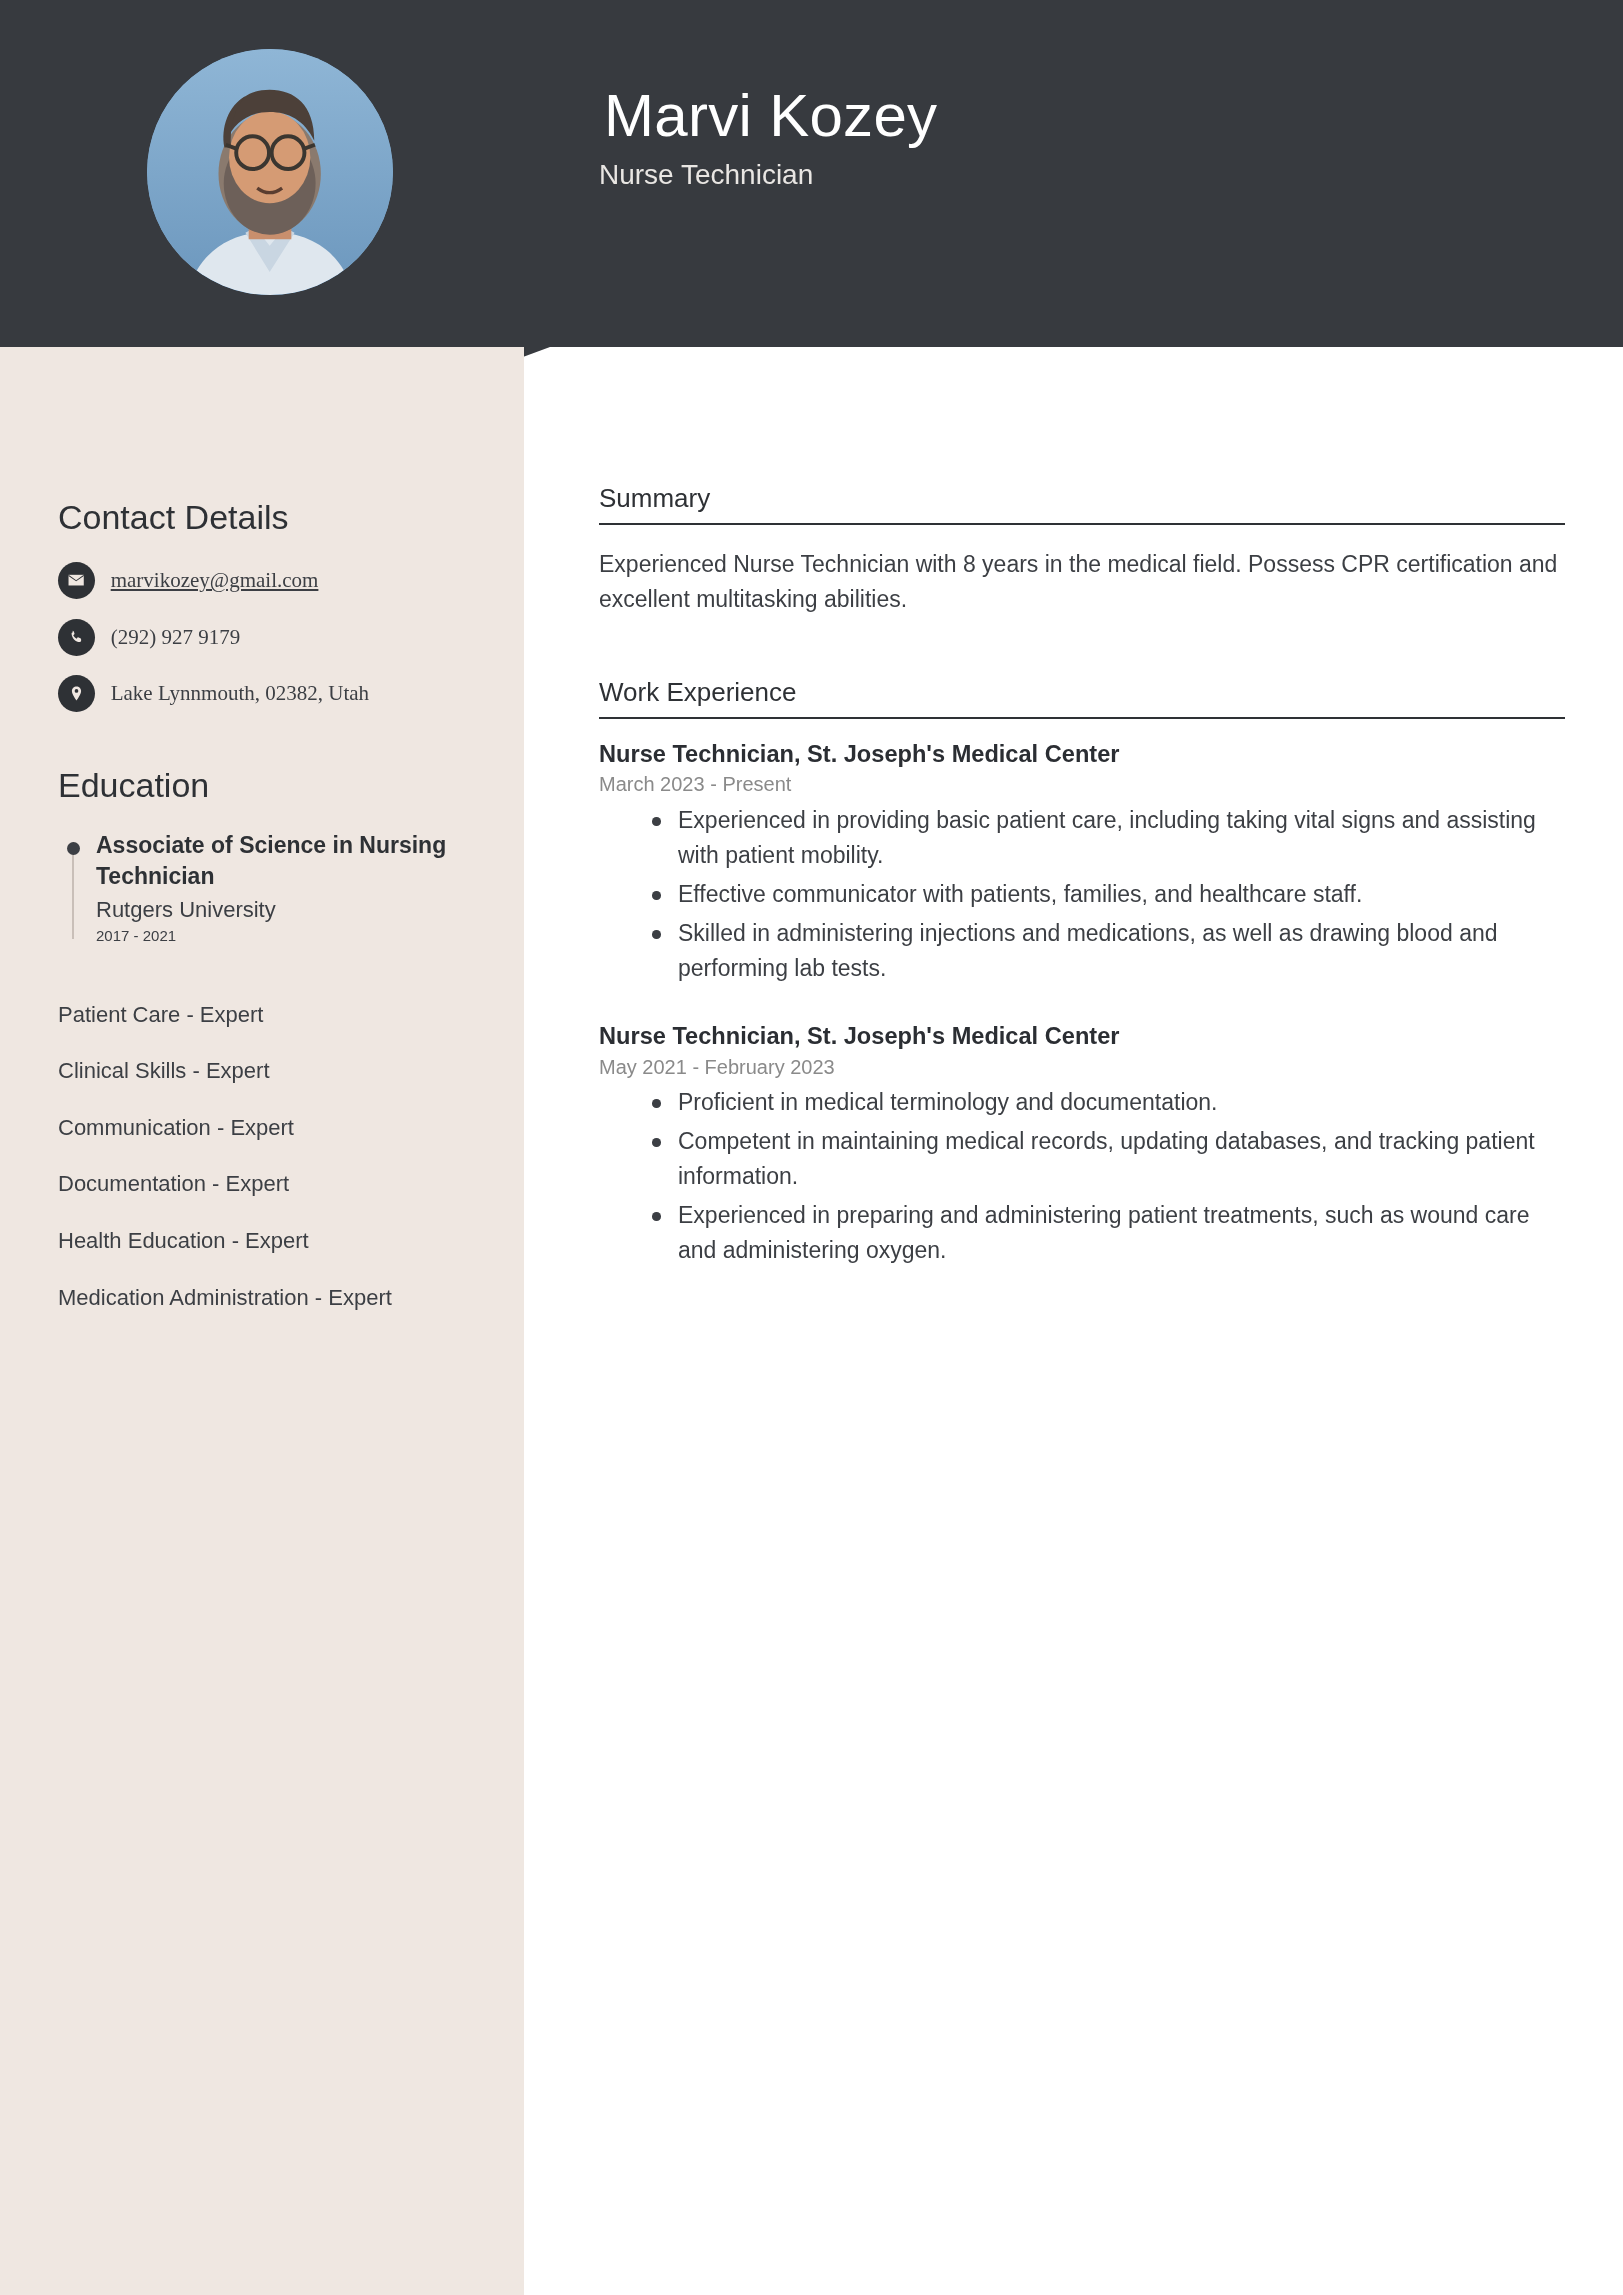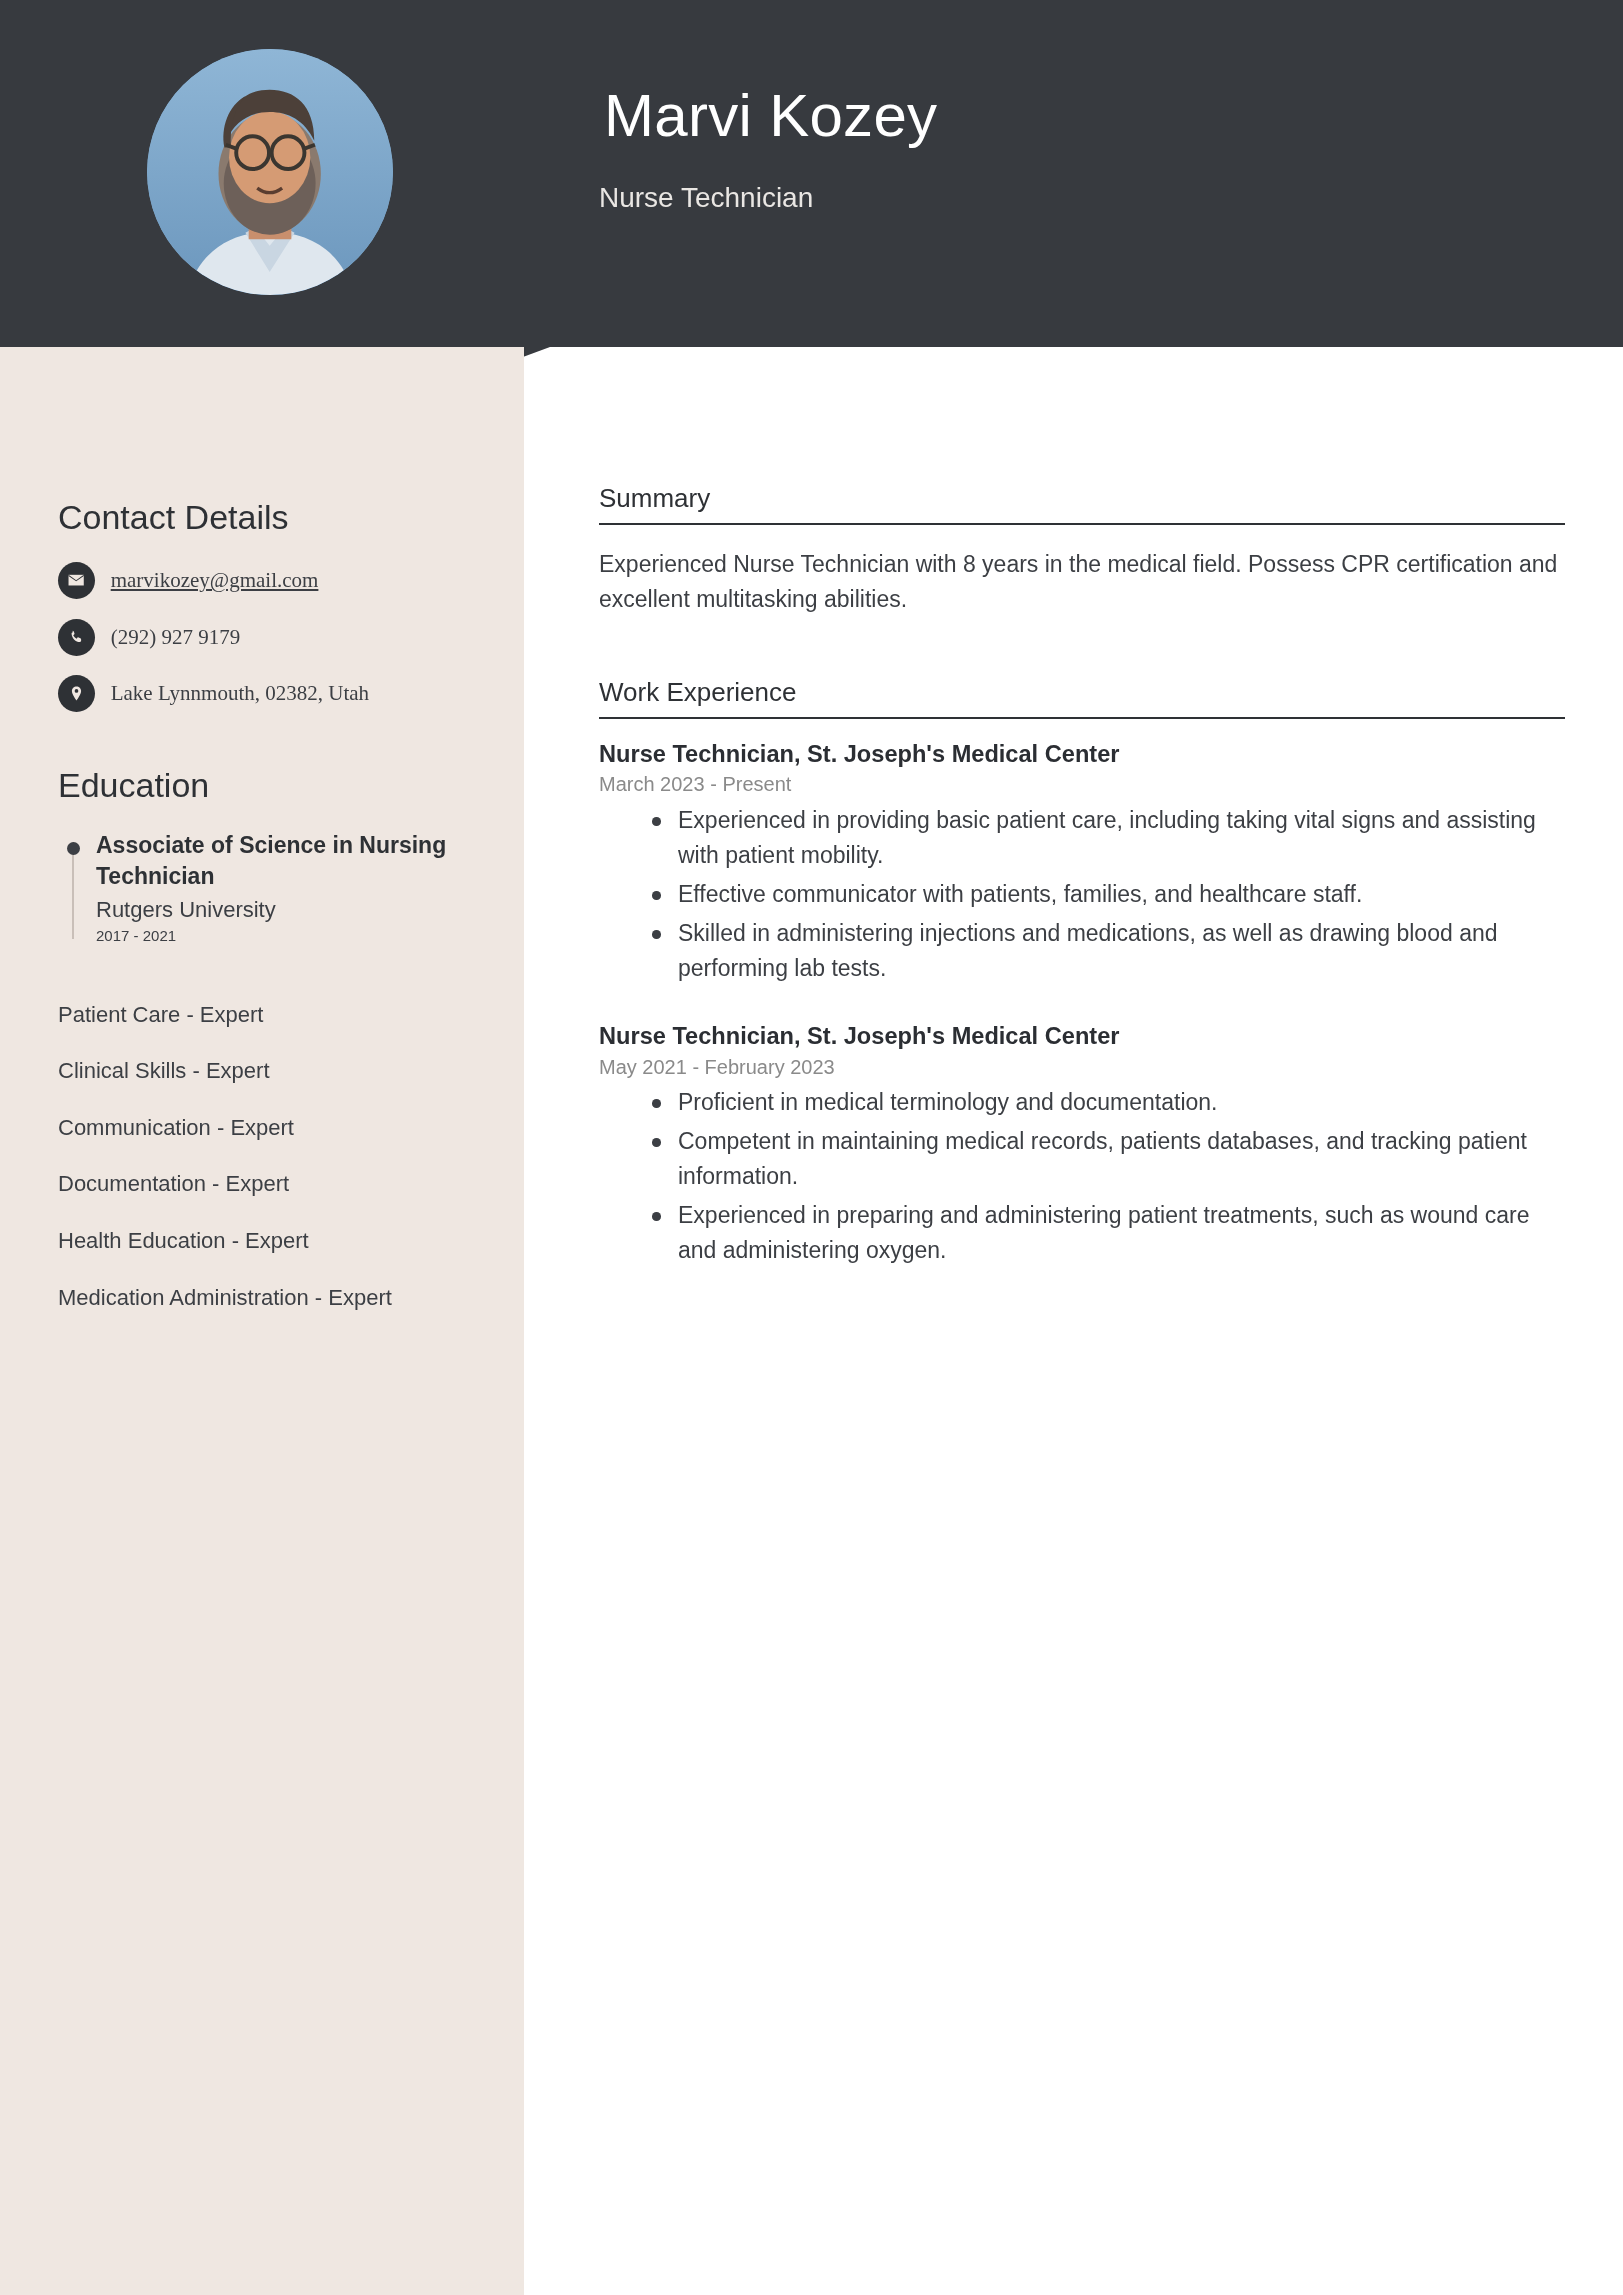--- a/index.html
+++ b/index.html
@@ -57,21 +57,21 @@
     font-size: 60px;
     font-weight: 400;
     letter-spacing: 0.3px;
     line-height: 1.05;
     margin: 5px;
   }
   #job-title {
     color: #e9e6e3;
     font-size: 28px;
     font-weight: 400;
-    margin-top: 35px;
+    margin-top: 12px;
   }
 
   
   #sidebar {
     position: absolute;
     left: 0;
     top: 347px;
     width: 524px;
     height: 1948px;
     background: #efe7e1;
@@ -360,21 +360,21 @@
         </ul>
       </div>
 
       <div class="job-gap"></div>
 
       <div>
         <div class="job-title-line">Nurse Technician, St. Joseph's Medical Center</div>
         <div class="job-dates">May 2021 - February 2023</div>
         <ul class="bullets">
           <li>Proficient in medical terminology and documentation.</li>
-          <li>Competent in maintaining medical records, patients databases, and tracking patient information.</li>
+          <li>Competent in maintaining medical records, updating databases, and tracking patient information.</li>
           <li>Experienced in preparing and administering patient treatments, such as wound care and administering oxygen.</li>
         </ul>
       </div>
     </div>
 
     <div class="sec-gap"></div>
 
 
   </div>
 </div>

